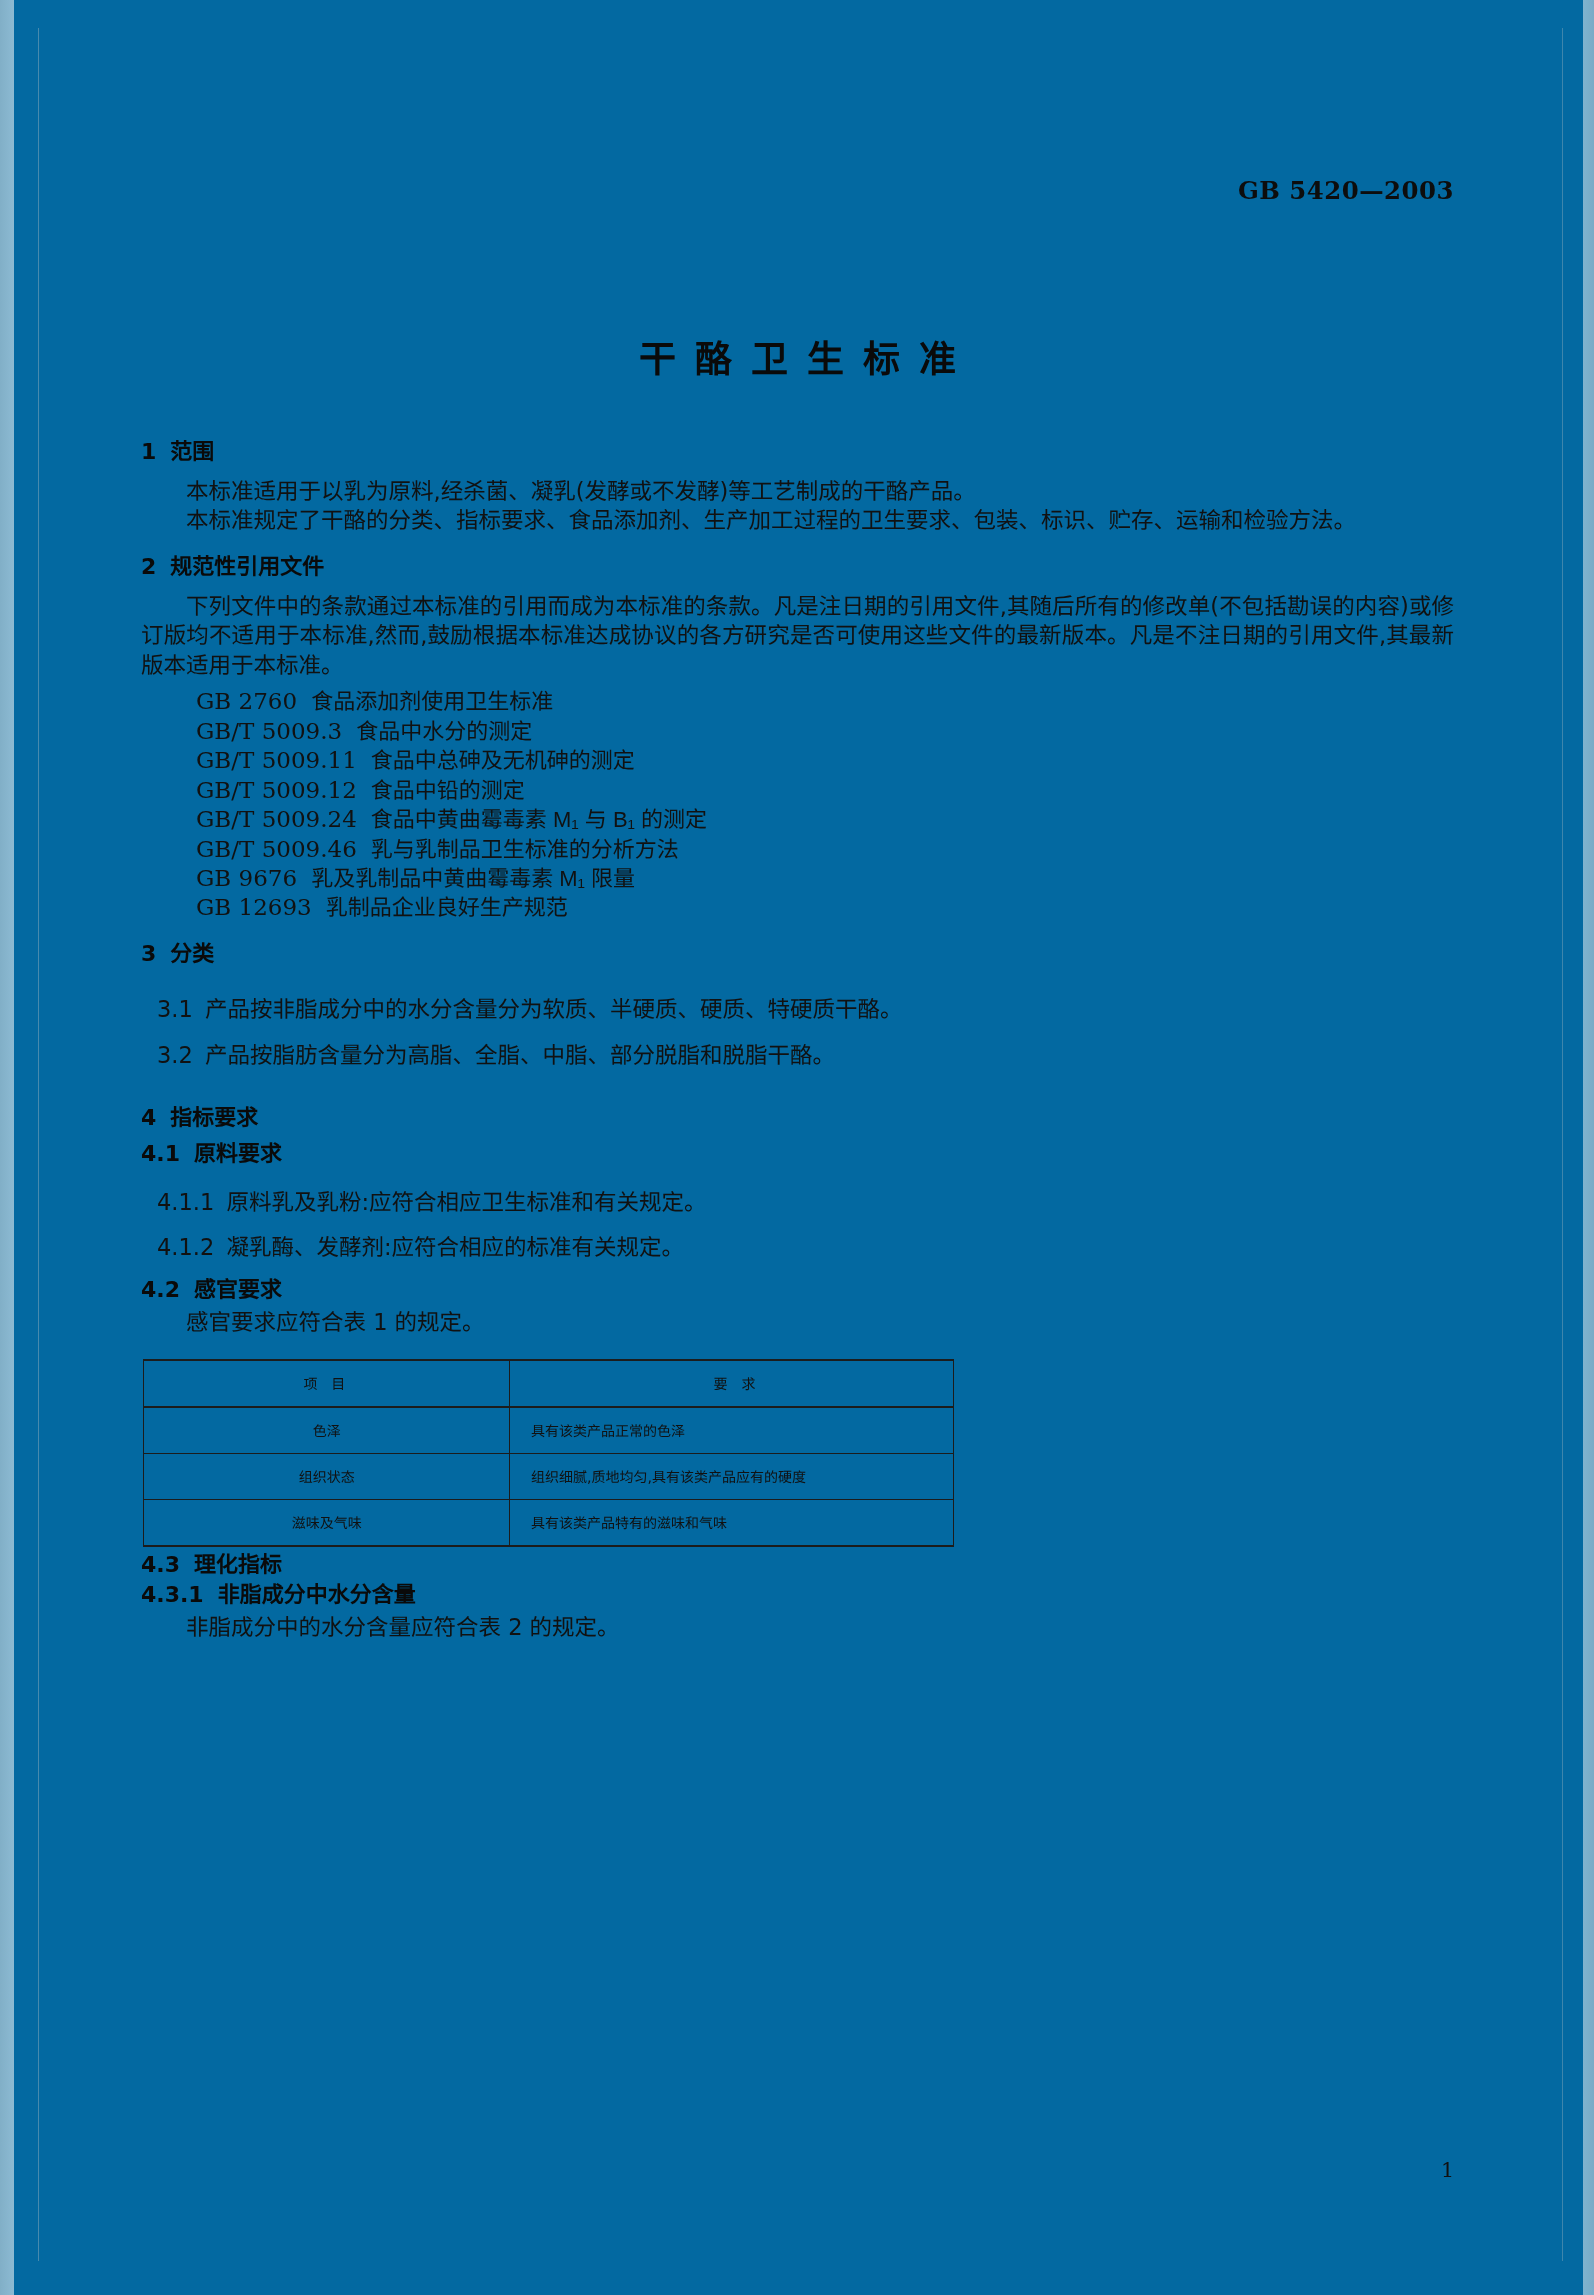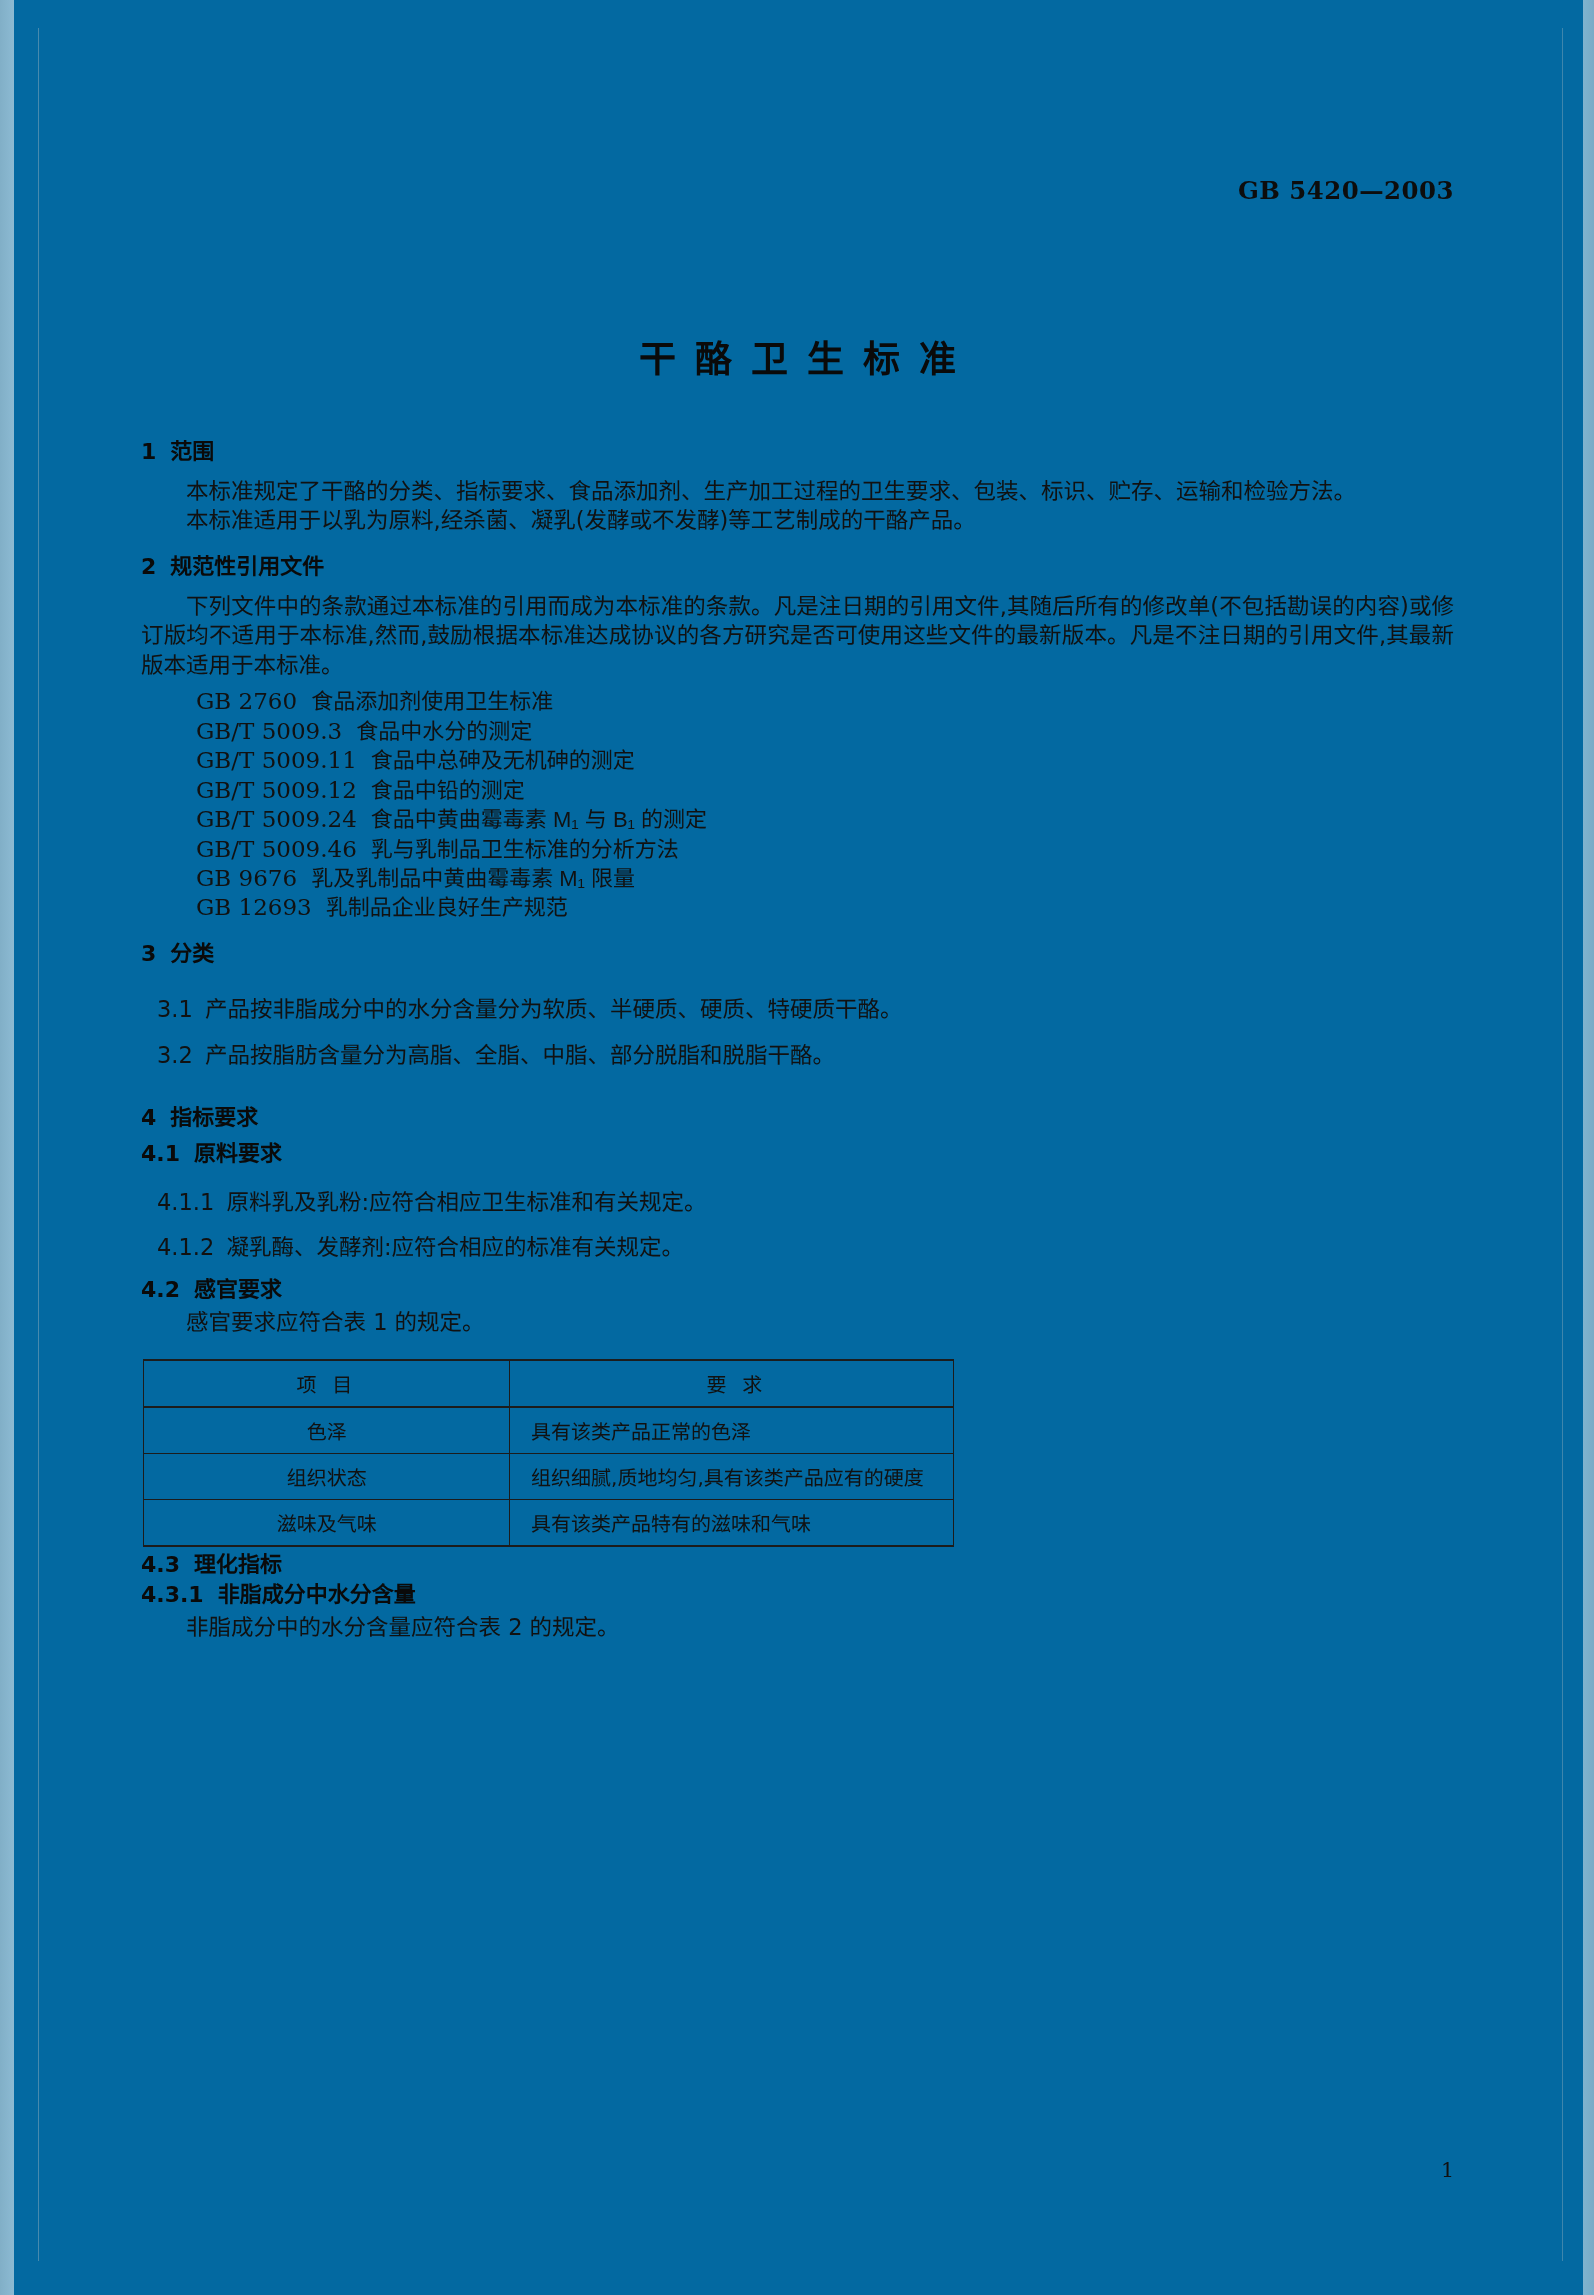--- a/index.html
+++ b/index.html
@@ -147,21 +147,21 @@
   .table-caption .gap { display: inline-block; width: 12.2px; }
 
   table.sensory {
     border-collapse: collapse;
     width: 811px;
     margin: 0 0 0 1.9px;
     table-layout: fixed;
   }
   table.sensory td {
     border: 0.9px solid #1c1c1c;
-    font-size: 20px;
+    font-size: 14px;
     color: #111;
     height: 45px;
     padding: 0 10.3px;
     vertical-align: middle;
   }
   table.sensory tr.head td {
     border-top-width: 2.3px;
     border-bottom-width: 2.3px;
     text-align: center;
     letter-spacing: 4.7px;
@@ -199,22 +199,22 @@
   <div class="content">
 
     <div class="doc-header">GB 5420—2003</div>
 
     <h1 class="doc-title">干酪卫生标准</h1>
 
     <div class="flow">
 
       <p class="h-sec"><span class="num">1</span><span>范围</span></p>
       <div class="sp-s"></div>
+      <p class="para indent">本标准适用于以乳为原料,经杀菌、凝乳(发酵或不发酵)等工艺制成的干酪产品。</p>
       <p class="para indent">本标准规定了干酪的分类、指标要求、食品添加剂、生产加工过程的卫生要求、包装、标识、贮存、运输和检验方法。</p>
-      <p class="para indent">本标准适用于以乳为原料,经杀菌、凝乳(发酵或不发酵)等工艺制成的干酪产品。</p>
       <div class="sp-m"></div>
 
       <p class="h-sec"><span class="num">2</span><span>规范性引用文件</span></p>
       <div class="sp-s"></div>
       <p class="para indent">下列文件中的条款通过本标准的引用而成为本标准的条款。凡是注日期的引用文件,其随后所有的修改单(不包括勘误的内容)或修订版均不适用于本标准,然而,鼓励根据本标准达成协议的各方研究是否可使用这些文件的最新版本。凡是不注日期的引用文件,其最新版本适用于本标准。</p>
 
       <div class="sp-xs"></div>
 
       <div>
         <p class="ref-line"><span class="code">GB 2760</span><span class="zh">食品添加剂使用卫生标准</span></p>

